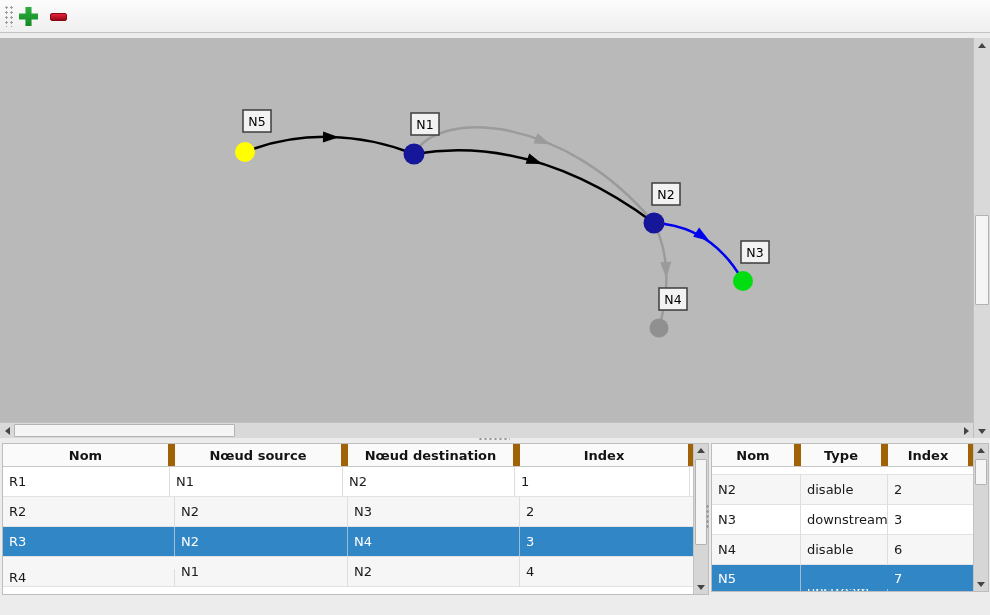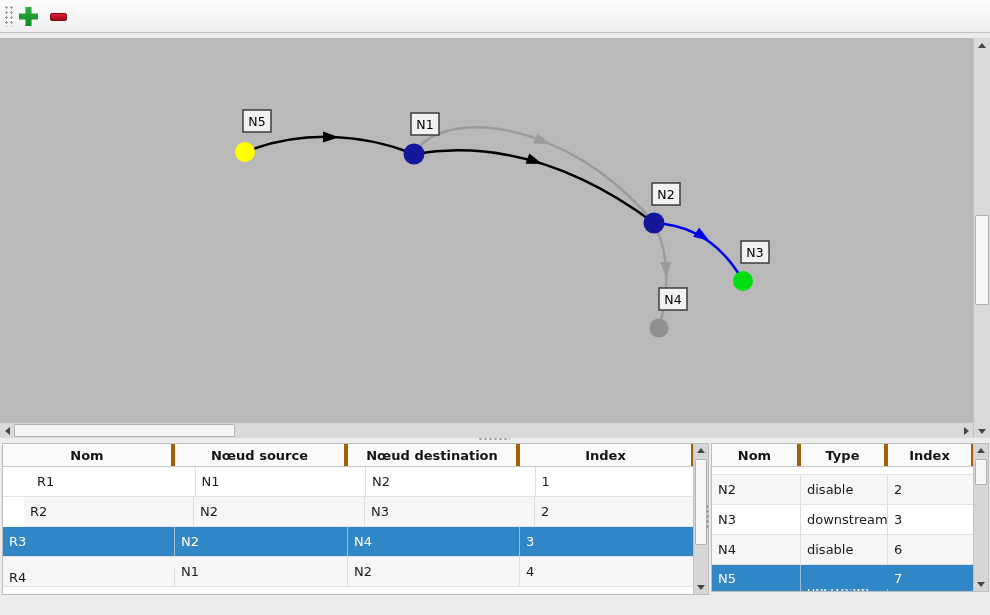--- a/index.html
+++ b/index.html
@@ -45,21 +45,21 @@
     background-image:radial-gradient(circle,#9b9b9b 1px,transparent 1.3px);background-size:5px 5px;}
   .resize-grip{position:absolute;right:1px;bottom:1px;width:14px;height:14px;
     background-image:radial-gradient(circle,#9b9b9b 1.1px,transparent 1.4px);background-size:5px 5px;
     clip-path:polygon(100% 0,100% 100%,0 100%);}
 
   
   .table{position:absolute;background:#ffffff;border:1px solid #bdbdbd;box-sizing:border-box;overflow:hidden;}
   #edges-table{left:2px;top:443px;width:707px;height:152px;}
   #nodes-table{left:711px;top:443px;width:278px;height:149px;}
   .thead{display:flex;height:22px;background:#fafafa;border-bottom:1px solid #c6c6c6;}
-  .th{box-sizing:border-box;border-right:4px solid #a16207;display:flex;align-items:center;justify-content:center;
+  .th{box-sizing:border-box;border-right:7px solid #a16207;display:flex;align-items:center;justify-content:center;
     font-weight:bold;font-size:13px;color:#141414;}
   .tbody{position:relative;background:#ffffff;}
   .tr{display:flex;height:30px;border-bottom:1px solid #e2e2e2;box-sizing:border-box;background:#ffffff;}
   .tr.alt{background:#f6f6f6;}
   .tr.selected{background:var(--sel,#3187c5);}
   .tr.selected .td{color:var(--selText,#ffffff);border-right-color:#9dbdd6;}
   .td{box-sizing:border-box;border-right:1px solid #dedede;padding-left:6px;display:flex;align-items:center;
     font-size:13px;color:#1a1a1a;white-space:nowrap;overflow:hidden;}
   .sliver{height:7px;background:#ffffff;border-bottom:1px solid #e2e2e2;}
   .tsb{position:absolute;top:0;right:0;bottom:0;width:15px;background:#d6d6d6;border-left:1px solid #c2c2c2;box-sizing:border-box;}
@@ -137,26 +137,26 @@
 
   <div class="table" id="edges-table">
     <div class="thead" id="edges-thead">
         <div class="th" style="width: 172px;">Nom</div>
         <div class="th" style="width: 173px;">Nœud source</div>
         <div class="th" style="width: 172px;">Nœud destination</div>
         <div class="th" style="width: 175px;">Index</div>
       </div>
     <div class="tbody" id="edges-tbody">
         <div class="tr" style="height: 30px;">
-          <div class="td" style="width: 167px; margin-left: 28px;">R1</div>
+          <div class="td" style="width: 167px;">R1</div>
           <div class="td" style="width: 173px;">N1</div>
           <div class="td" style="width: 172px;">N2</div>
           <div class="td" style="width: 175px;">1</div>
         </div>
-        <div class="tr alt" style="height: 30px; margin-left: 21px;">
+        <div class="tr alt" style="height: 30px;">
           <div class="td" style="width: 172px;">R2</div>
           <div class="td" style="width: 173px;">N2</div>
           <div class="td" style="width: 172px;">N3</div>
           <div class="td" style="width: 175px;">2</div>
         </div>
         <div class="tr selected" style="height: 30px;">
           <div class="td" style="width: 172px;">R3</div>
           <div class="td" style="width: 173px;">N2</div>
           <div class="td" style="width: 172px;">N4</div>
           <div class="td" style="width: 175px;">3</div>

